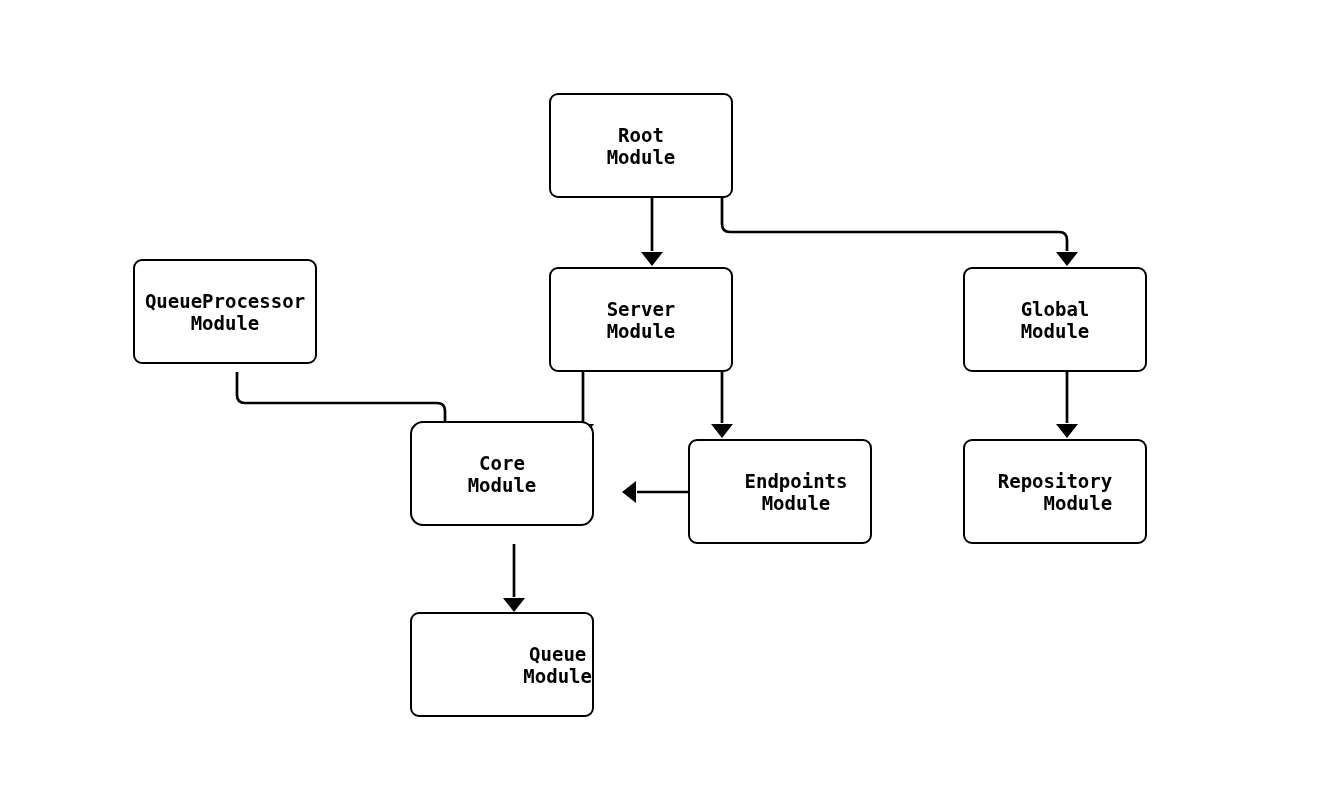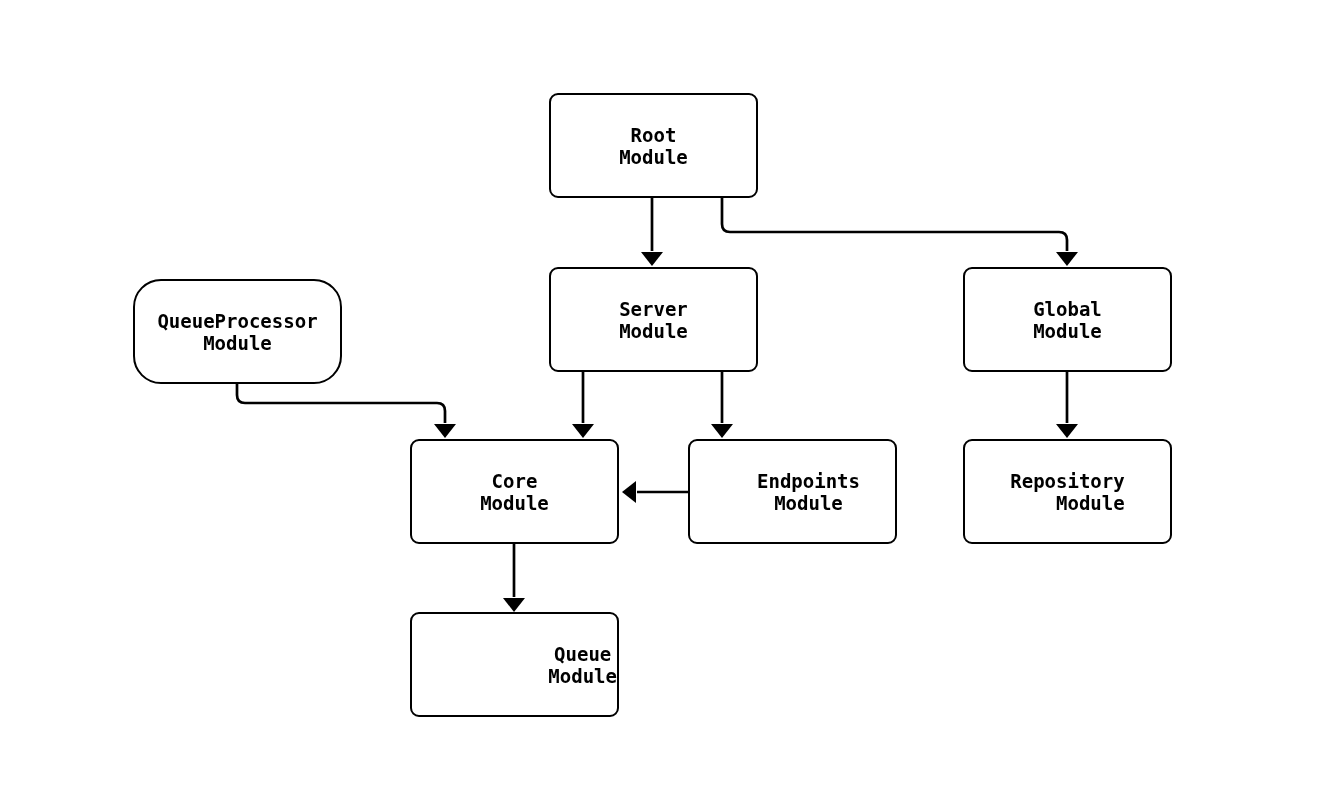--- a/index.html
+++ b/index.html
@@ -30,42 +30,42 @@
     stroke-width: 2.7;
     stroke-linejoin: round;
   }
   .edges-layer polygon {
     fill: #000000;
     stroke: none;
   }
   .node {
     position: absolute;
     box-sizing: border-box;
-    width: 209px;
+    width: 184px;
     height: 105px;
     border: 2.7px solid #000000;
     border-radius: 9px;
     background: #ffffff;
     display: flex;
     align-items: center;
     justify-content: center;
     text-align: center;
   }
   .node .label {
     white-space: pre-line;
     font-weight: bold;
     font-size: 19px;
     line-height: 22px;
     color: #000000;
   }
   .n-root          { left: 549px; top: 93px;  }
-  .n-queueproc     { left: 133px; top: 279px; border-radius: 28px; }
+  .n-queueproc     { left: 133px; top: 259px; }
   .n-server        { left: 549px; top: 267px; }
   .n-global        { left: 963px; top: 267px; border-radius: 9px; }
-  .n-core          { left: 410px; top: 439px; }
+  .n-core          { left: 410px; top: 421px; border-radius: 13px; }
   .n-endpoints     { left: 688px; top: 439px; padding-left: 32px; }
   .n-repository    { left: 963px; top: 439px; text-align: right; }
   .n-queue         { left: 410px; top: 612px; justify-content: flex-end; }
 </style>
 </head>
 <body>
 
 <div class="diagram">
 
   <svg class="edges-layer" viewBox="0 0 1337 809" aria-hidden="true">

